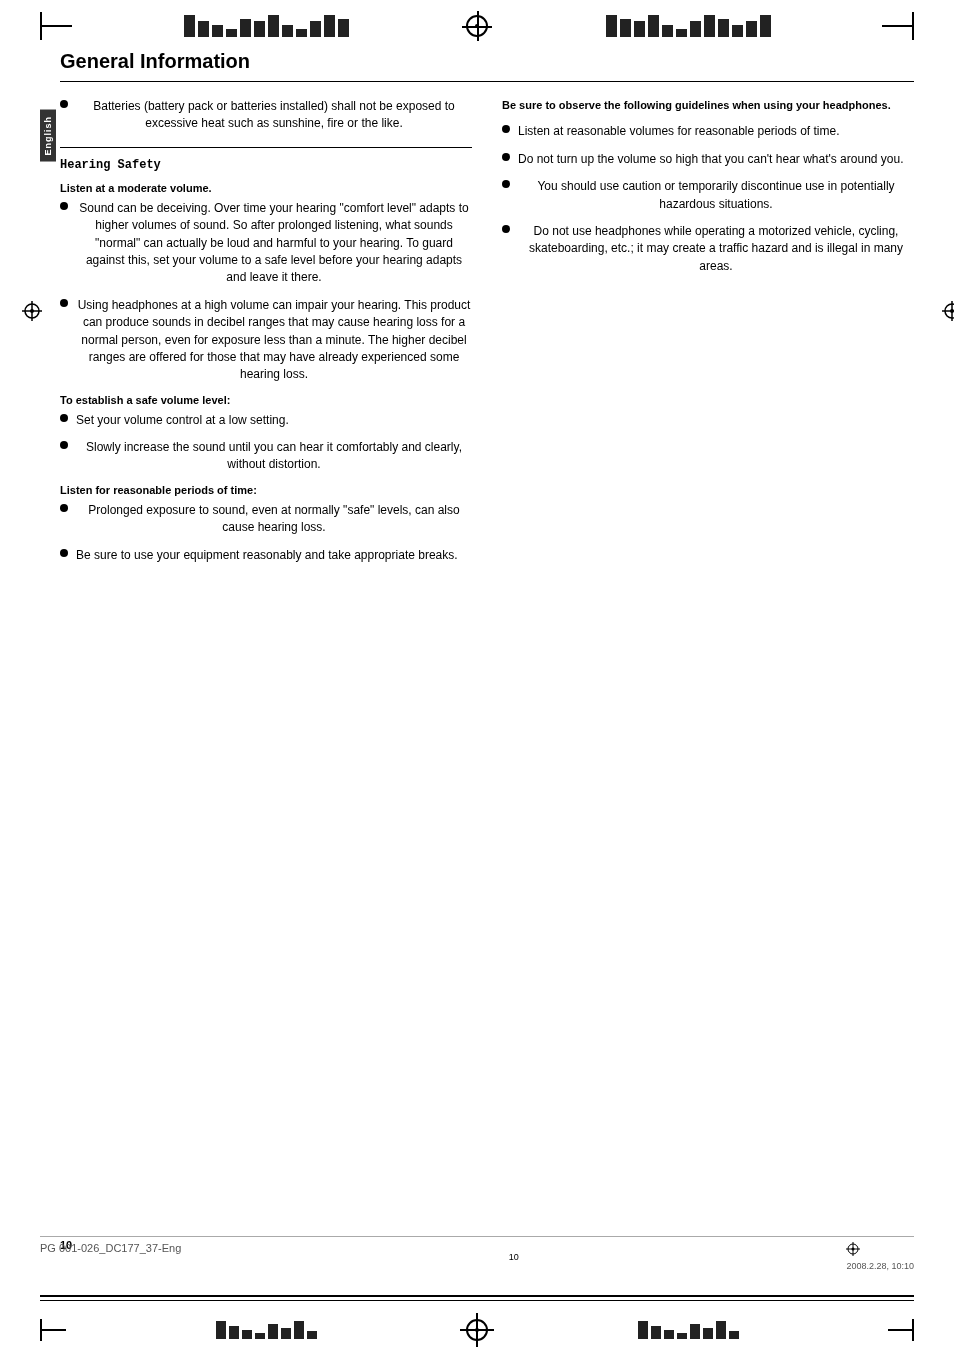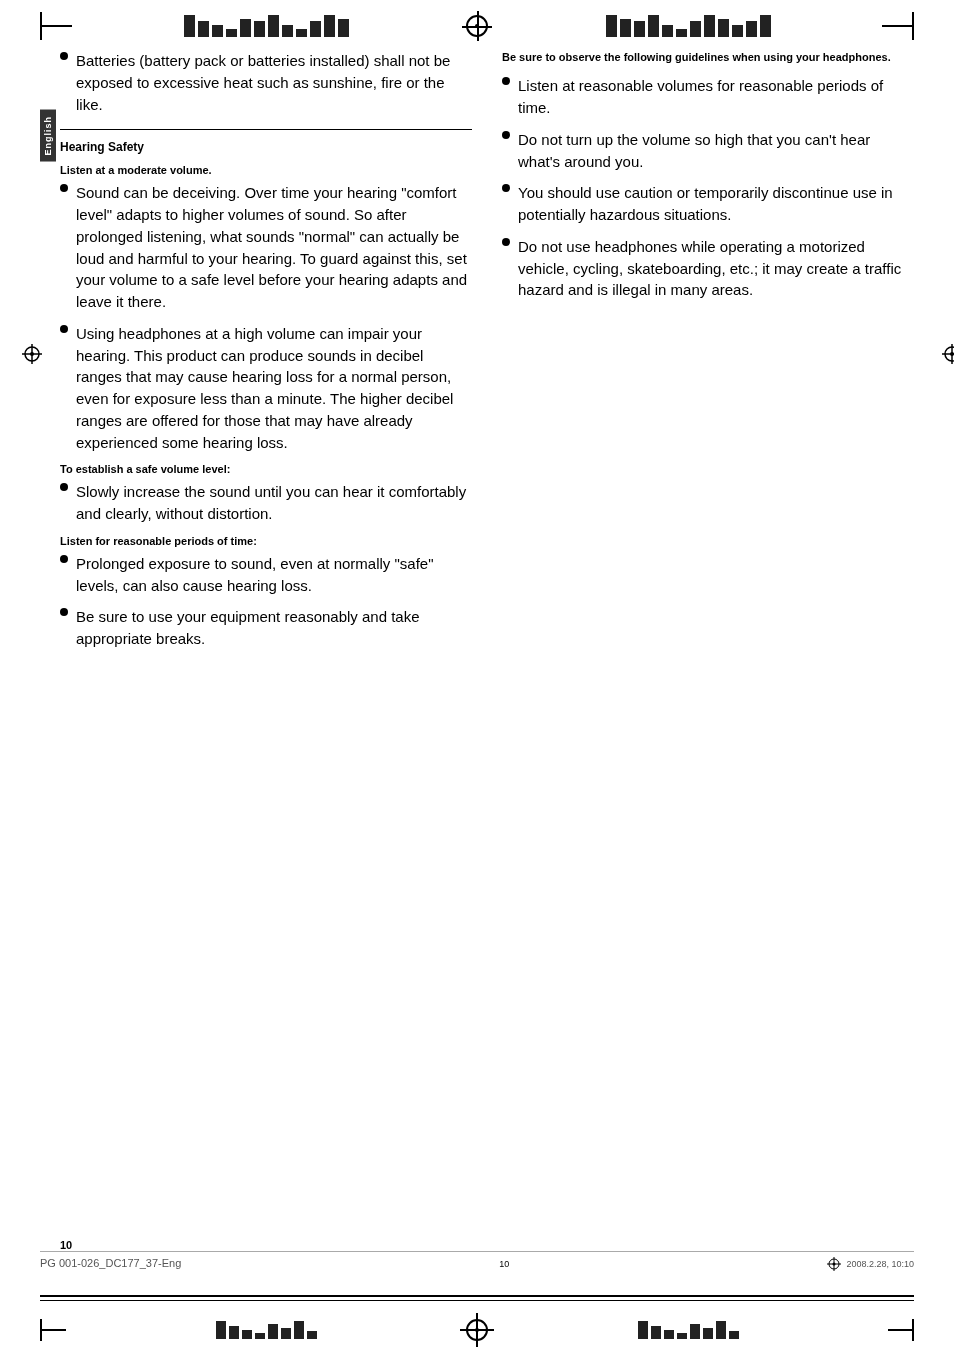--- a/index.html
+++ b/index.html
@@ -83,39 +83,41 @@
       width: 8px;
       height: 8px;
       min-width: 8px;
       min-height: 8px;
       border-radius: 50%;
       background: #000;
       margin-top: 2px;
     }
 
     .bullet-text {
-      font-size: 15px;
+      font-size: 12px;
       line-height: 1.45;
       color: #000;
+      text-align: center;
     }
 
     .bullet-text.bold {
       font-weight: bold;
     }
 
     
     .section-heading {
       font-size: 12px;
       font-weight: bold;
       margin-bottom: 6px;
       margin-top: 14px;
     }
 
     .section-heading.first {
       margin-top: 0;
+      font-family: Liberation Mono, monospace;
     }
 
     
     .sub-heading {
       font-size: 11px;
       font-weight: bold;
       margin-bottom: 6px;
       margin-top: 10px;
     }
 
@@ -266,20 +268,21 @@
     <div class="outer-bracket">
       <div class="bracket-line-h"></div>
       <div class="bracket-line-v"></div>
     </div>
   </div>
 
   <div class="main-content">
 
     <div class="english-tab">English</div>
 
+    <h1 class="page-title">General Information</h1>
 
     <div class="two-col">
 
       <div class="col-left">
 
         <div class="bullet-item">
           <div class="bullet-dot"></div>
           <span class="bullet-text">Batteries (battery pack or batteries installed) shall not be exposed to excessive heat such as sunshine, fire or the like.</span>
         </div>
 
@@ -295,20 +298,24 @@
           <span class="bullet-text">Sound can be deceiving.  Over time your hearing "comfort level" adapts to higher volumes of sound.  So after prolonged listening, what sounds "normal" can actually be loud and harmful to your hearing. To guard against this, set your volume to a safe level before your hearing adapts and leave it there.</span>
         </div>
 
         <div class="bullet-item">
           <div class="bullet-dot"></div>
           <span class="bullet-text">Using headphones at a high volume can impair your hearing. This product can produce sounds in decibel ranges that may cause hearing loss for a normal person, even for exposure less than a minute. The higher decibel ranges are offered for those that may have already experienced some hearing loss.</span>
         </div>
 
         <div class="sub-heading">To establish a safe volume level:</div>
 
+        <div class="bullet-item">
+          <div class="bullet-dot"></div>
+          <span class="bullet-text">Set your volume control at a low setting.</span>
+        </div>
 
         <div class="bullet-item">
           <div class="bullet-dot"></div>
           <span class="bullet-text">Slowly increase the sound until you can hear it comfortably and clearly, without distortion.</span>
         </div>
 
         <div class="sub-heading">Listen for reasonable periods of time:</div>
 
         <div class="bullet-item">
           <div class="bullet-dot"></div>
@@ -373,21 +380,21 @@
 
   <div style="position:absolute; bottom:100px; left:60px;">
     <span style="font-size:11px; font-weight:bold;">10</span>
   </div>
 
   <div style="position:absolute; bottom:80px; left:40px; right:40px; border-top:1px solid #aaa; padding-top:5px; display:flex; justify-content:space-between;">
     <span style="font-size:11px; color:#555;">PG 001-026_DC177_37-Eng</span>
     <div style="display:flex; align-items:center; gap:6px;">
       <span style="font-size:9px;">10</span>
     </div>
-    <div style="display:flex; align-items:center; gap:5px;">
+    <div style="display:flex; align-items:flex-start; gap:5px;flex-direction:column;">
       <svg width="14" height="14" viewBox="0 0 14 14">
         <circle cx="7" cy="7" r="5" stroke="#000" stroke-width="1" fill="none"></circle>
         <line x1="7" y1="0" x2="7" y2="14" stroke="#000" stroke-width="1"></line>
         <line x1="0" y1="7" x2="14" y2="7" stroke="#000" stroke-width="1"></line>
         <circle cx="7" cy="7" r="1.5" fill="#000"></circle>
       </svg>
       <span style="font-size:9px; color:#555;">2008.2.28, 10:10</span>
     </div>
   </div>
 

